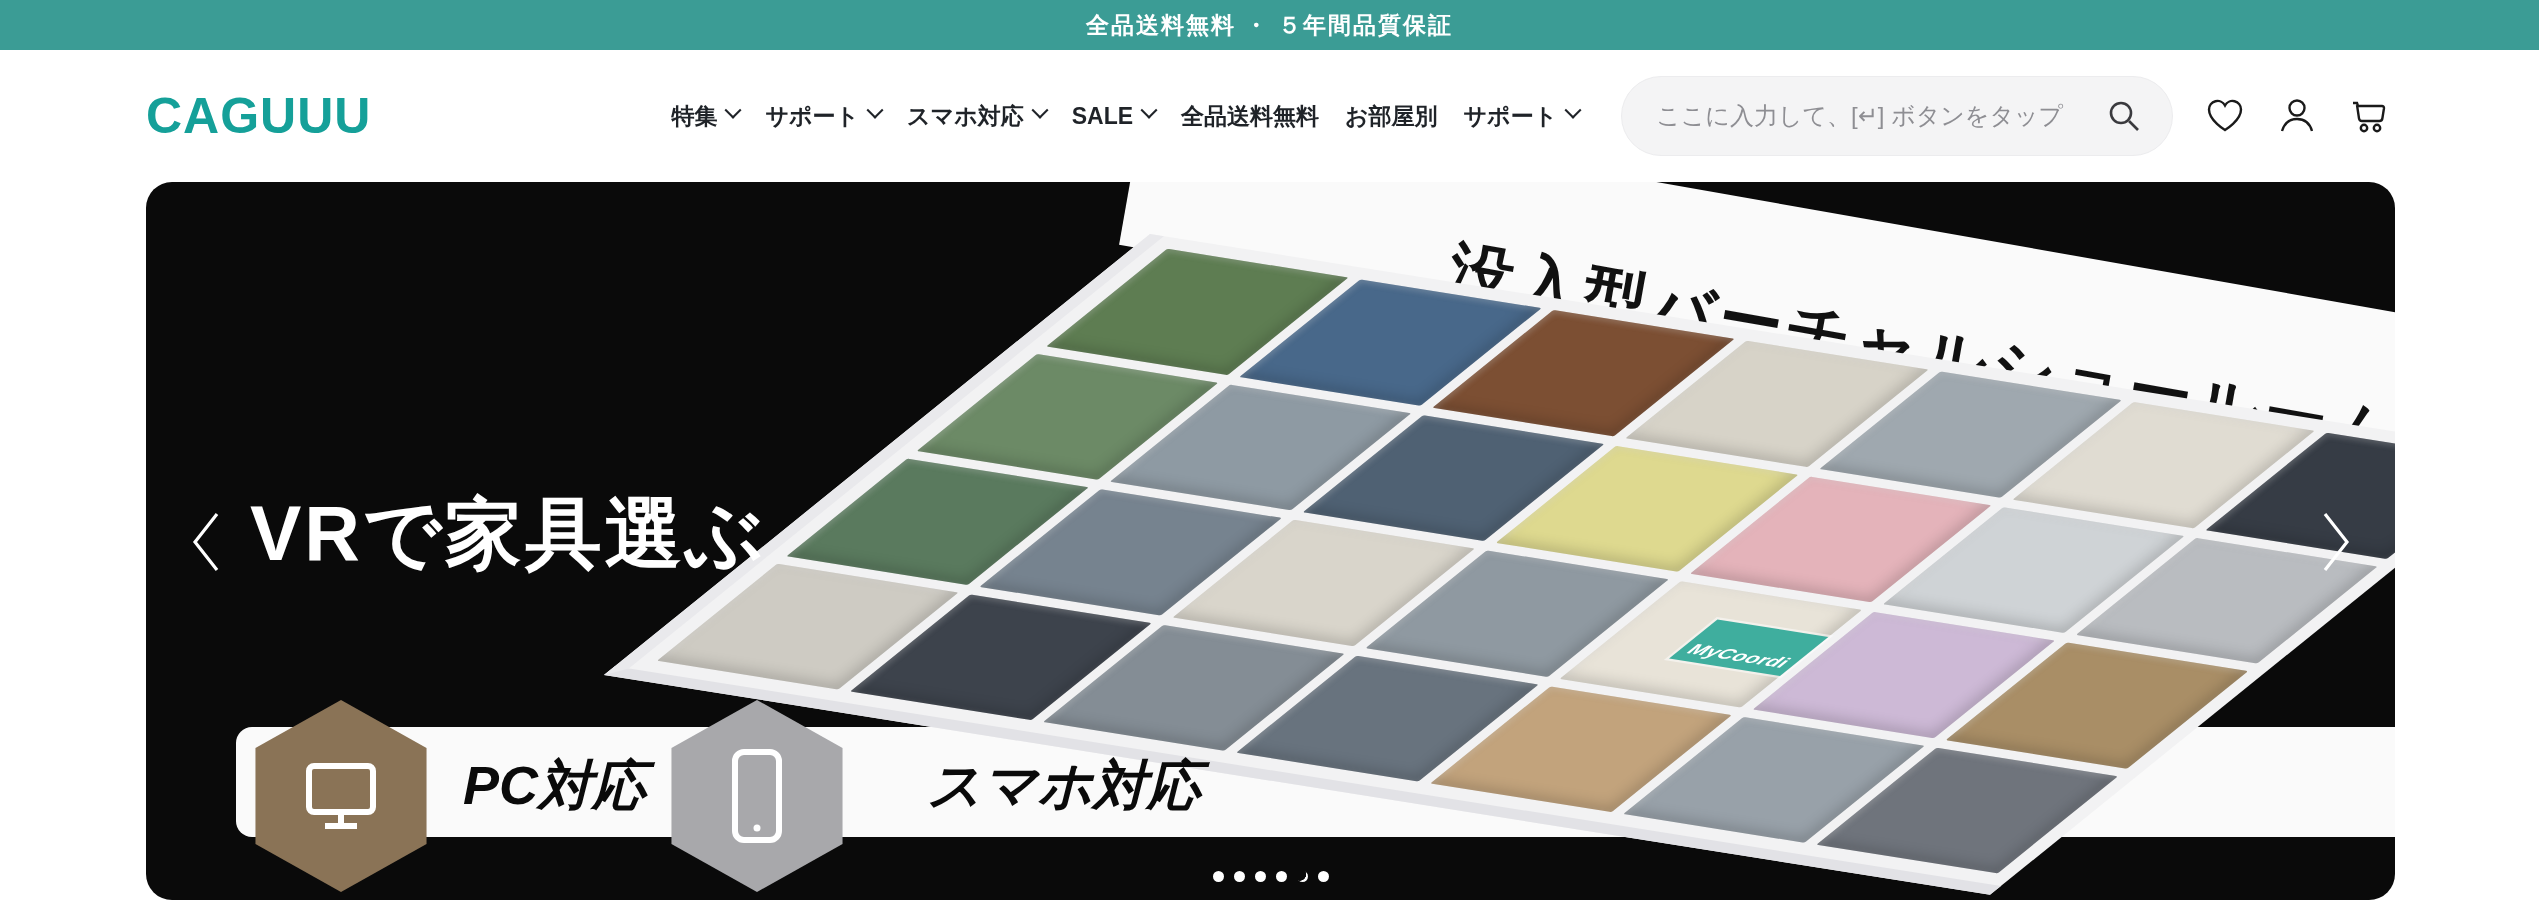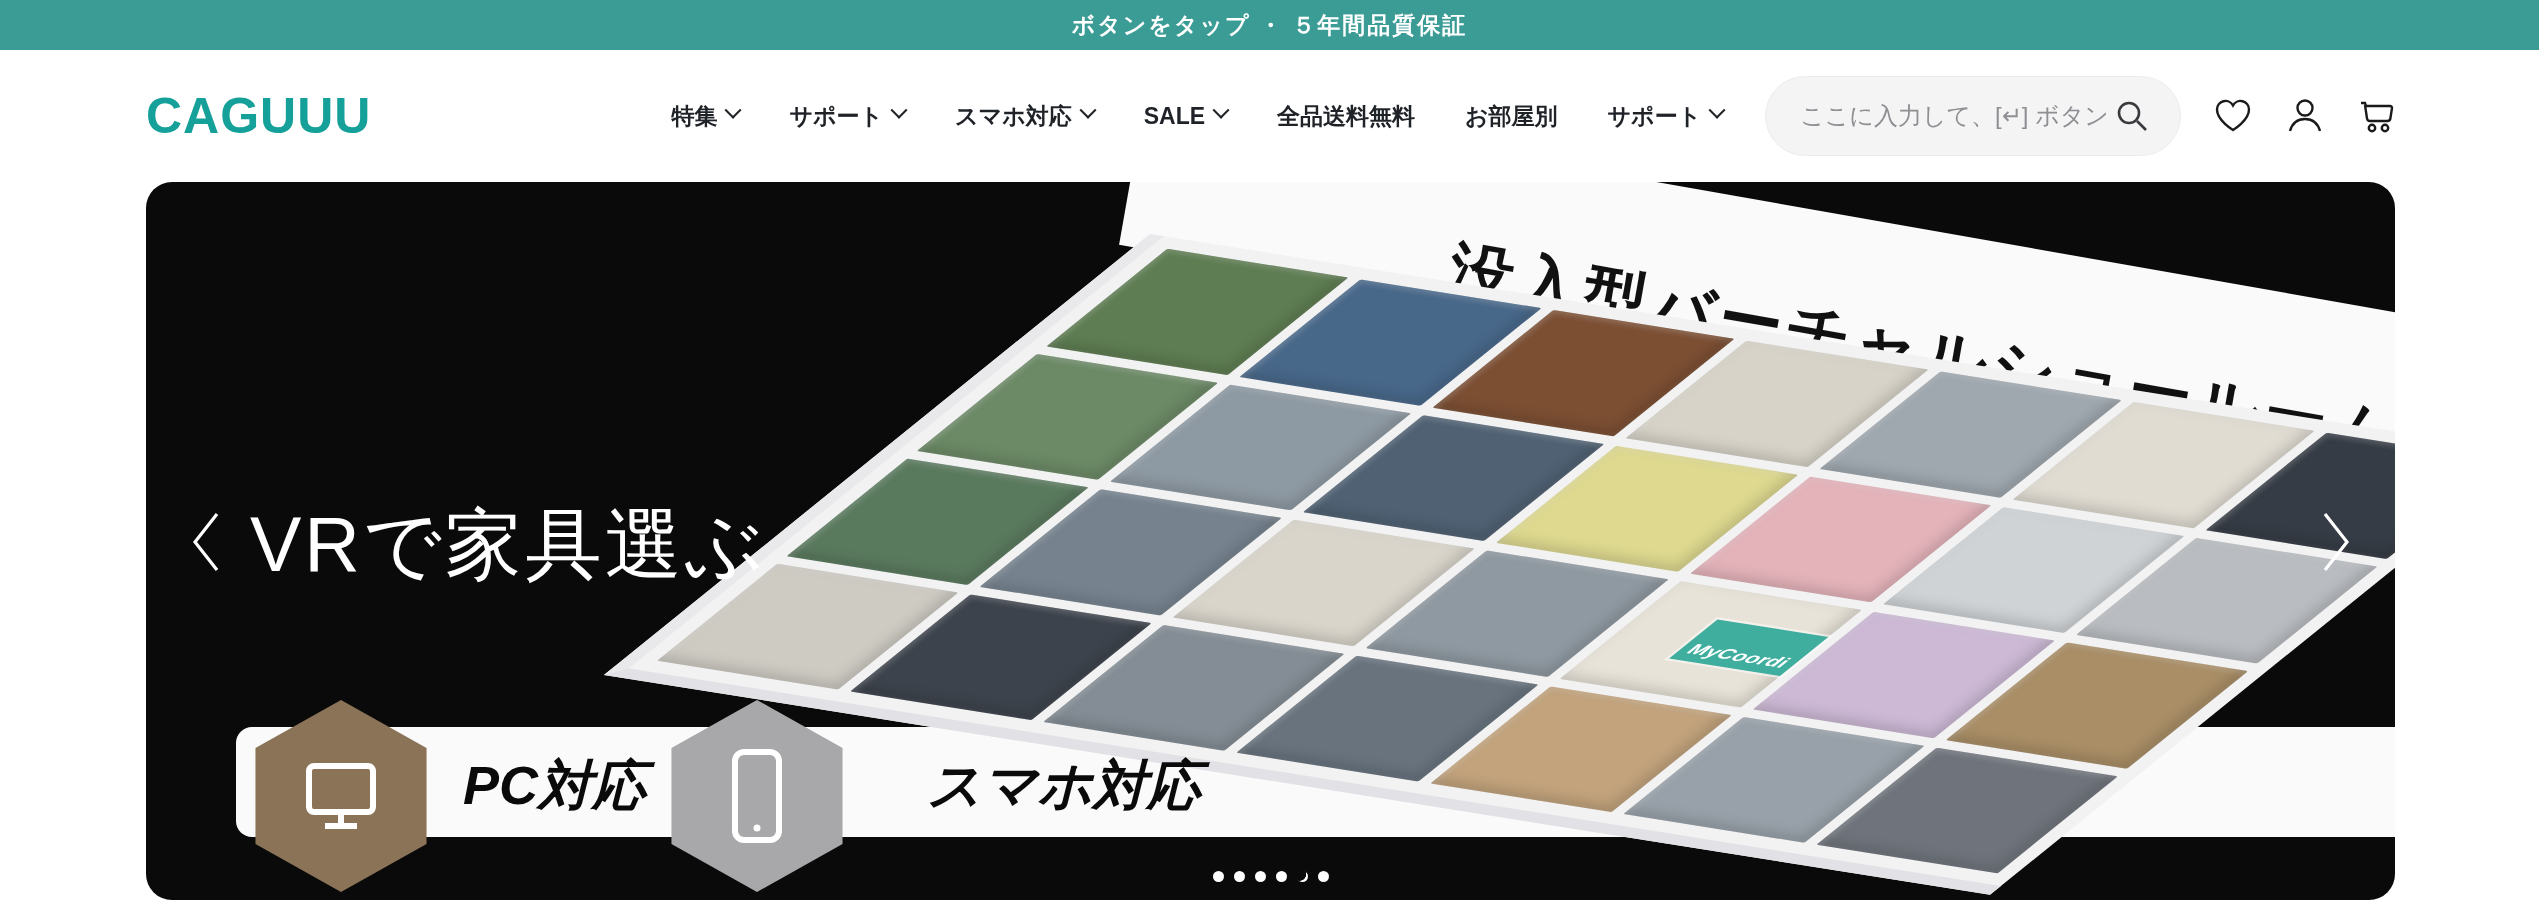--- a/index.html
+++ b/index.html
@@ -6,21 +6,21 @@
   html,body { width:2539px; height:903px; background:#fff; overflow:hidden;
     font-family:"Liberation Sans","DejaVu Sans",sans-serif; }
 
   
   .promo { height:50px; background:#3b9c95; display:flex; align-items:center; justify-content:center; }
   .promo-text { color:#fff; font-size:23px; font-weight:bold; letter-spacing:2px; }
 
   
   .header { height:132px; background:#fff; display:flex; align-items:center; padding:0 148px 0 146px; }
   .logo { font-size:50px; font-weight:900; color:#15a099; letter-spacing:1px; cursor:pointer; flex:0 0 auto; }
-  .nav { display:flex; align-items:center; gap:50px; margin-left:300px; flex:0 0 auto; }
+  .nav { display:flex; align-items:center; gap:26px; margin-left:300px; flex:0 0 auto; }
   .nav-item { display:flex; align-items:center; gap:10px; font-size:23px; font-weight:700; color:#1f2328; cursor:pointer; white-space:nowrap; }
   .caret { width:12px; height:12px; border-right:2px solid #1f2328; border-bottom:2px solid #1f2328;
     transform:rotate(45deg) translate(-2px,-2px); margin-top:-6px; }
   .search { margin-left:42px; flex:1 1 auto; max-width:620px; height:80px; background:#f4f4f5; border:1px solid #ececee;
     border-radius:40px; display:flex; align-items:center; padding:0 26px 0 34px; }
   .search input { flex:1; border:none; outline:none; background:transparent; font-size:24px; color:#333;
     font-family:inherit; }
   .search input::placeholder { color:#8e8e93; }
   .search-btn { width:44px; height:44px; border:none; background:transparent; cursor:pointer; display:flex; align-items:center; justify-content:center; }
   .hicons { display:flex; align-items:center; gap:28px; margin-left:30px; flex:0 0 auto; }
@@ -45,21 +45,21 @@
     background:#f2f2f3; display:grid; grid-template-columns:repeat(7,1fr); grid-template-rows:repeat(4,1fr);
     gap:12px; padding:16px; border-left:14px solid #e9e9ec; border-bottom:14px solid #e2e2e6; }
   .room { border-radius:2px; box-shadow:inset -6px -6px 14px rgba(0,0,0,.18), inset 3px 3px 6px rgba(255,255,255,.25); }
   .plan-tag { position:absolute; left:868px; top:392px; width:112px; height:62px; background:#3fae9e;
     color:#fff; font-size:21px; font-weight:bold; display:flex; align-items:flex-end; justify-content:center;
     padding-bottom:6px; box-shadow:0 0 0 3px rgba(255,255,255,.5); }
 
   
   .hero-title { position:absolute; left:96px; top:100px; font-size:198px; line-height:1; font-weight:900;
     color:#fff; letter-spacing:12px; z-index:4; white-space:nowrap; }
-  .hero-sub { position:absolute; left:104px; top:324px; font-size:77px; line-height:1; font-weight:400;
+  .hero-sub { position:absolute; left:104px; top:313px; font-size:77px; line-height:1; font-weight:700;
     color:#fff; letter-spacing:3px; z-index:4; white-space:nowrap;text-align:center; }
 
   
   .hex { position:absolute; width:182px; height:192px; z-index:5; display:flex; align-items:center; justify-content:center;
     clip-path:polygon(50% 0%, 97% 25%, 97% 75%, 50% 100%, 3% 75%, 3% 25%); }
   .hex1 { left:104px; top:518px; }
   .hex2 { left:520px; top:518px; }
   .badge-label { position:absolute; top:568px; font-size:54px; font-weight:800; color:#0a0a0a; z-index:5; white-space:nowrap;font-style:italic; }
   .label1 { left:317px; }
   .label2 { left:781px; }
@@ -72,21 +72,21 @@
 
   
   .dots { position:absolute; left:0; right:0; bottom:18px; display:flex; justify-content:center; gap:10px; z-index:6; }
   .dot { width:11px; height:11px; border-radius:50%; background:#fff; cursor:pointer; }
   .dot.crescent { background:radial-gradient(circle at 26% 32%, rgba(0,0,0,0) 54%, #fff 58%); }
 </style>
 </head>
 <body>
 
 <div class="promo" style="background: rgb(59, 156, 149);">
-  <span class="promo-text">ボタンをタップ ・ ５年間品質保証</span>
+  <span class="promo-text">全品送料無料 ・ ５年間品質保証</span>
 </div>
 
 <div class="header">
   <div class="logo" style="color: rgb(21, 160, 153);">CAGUUU</div>
   <nav class="nav" id="main-nav">
       <a class="nav-item">
         <span>特集</span>
         <span class="caret"></span>
       </a>
       <a class="nav-item">

